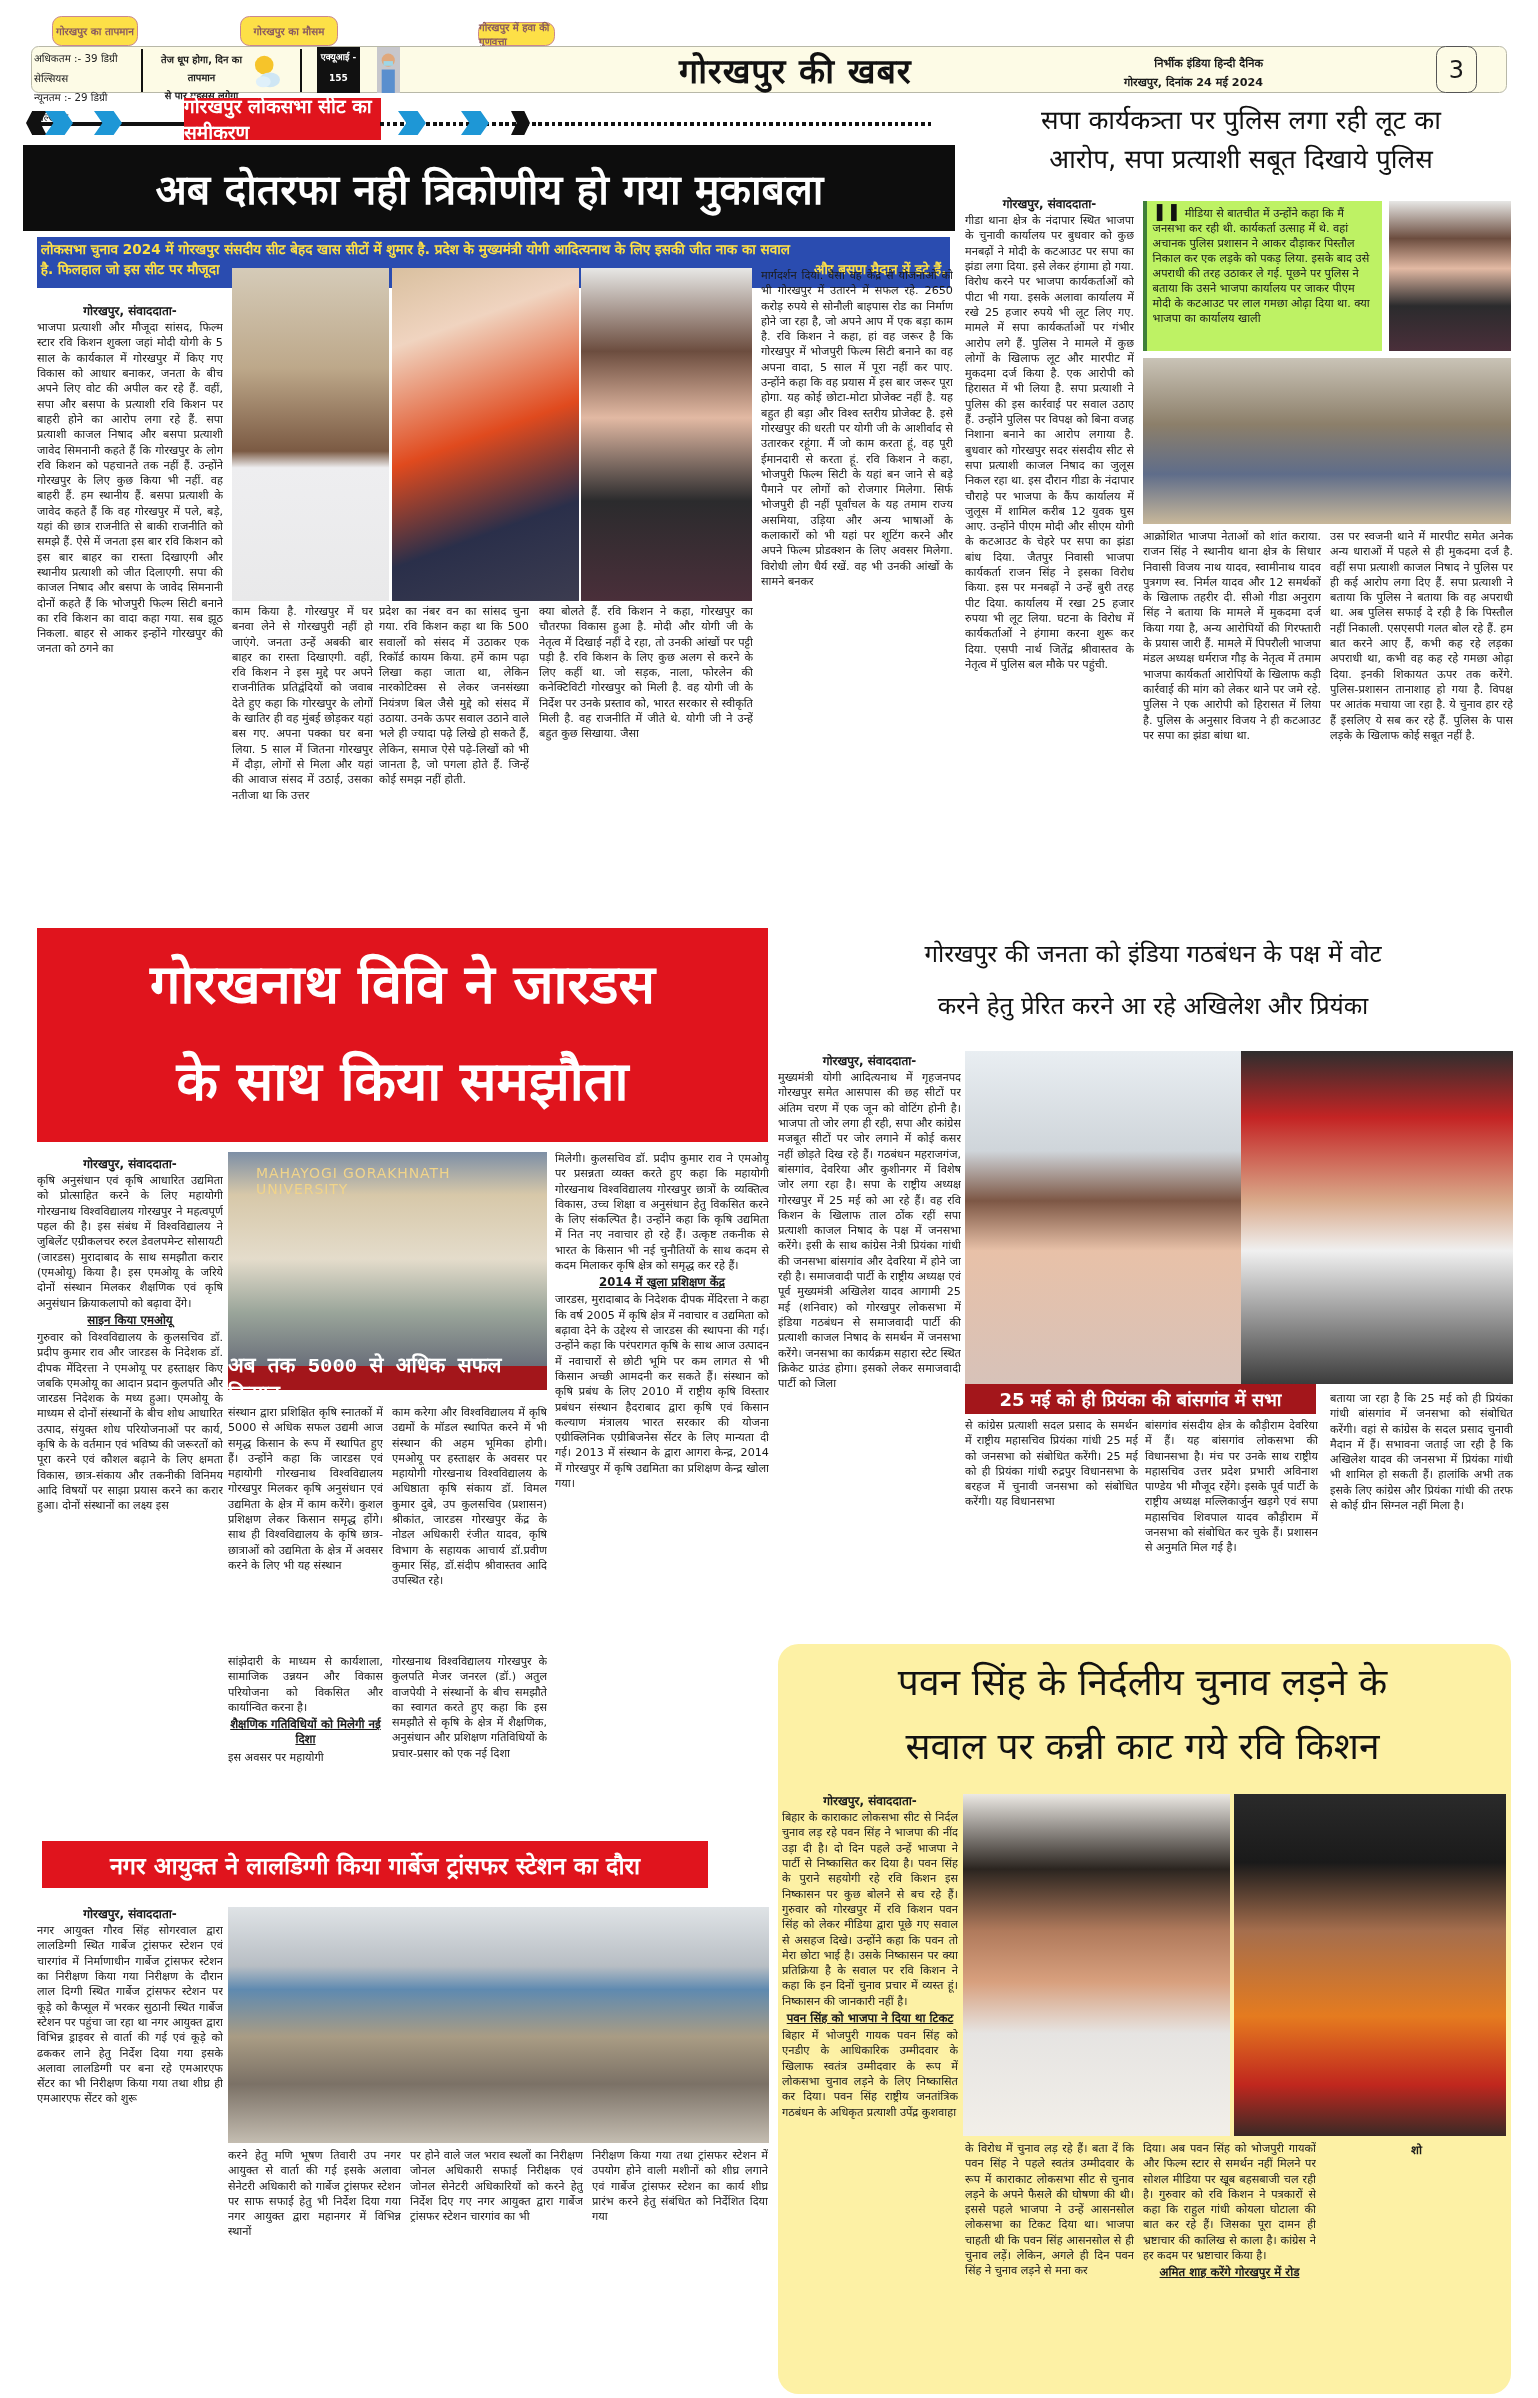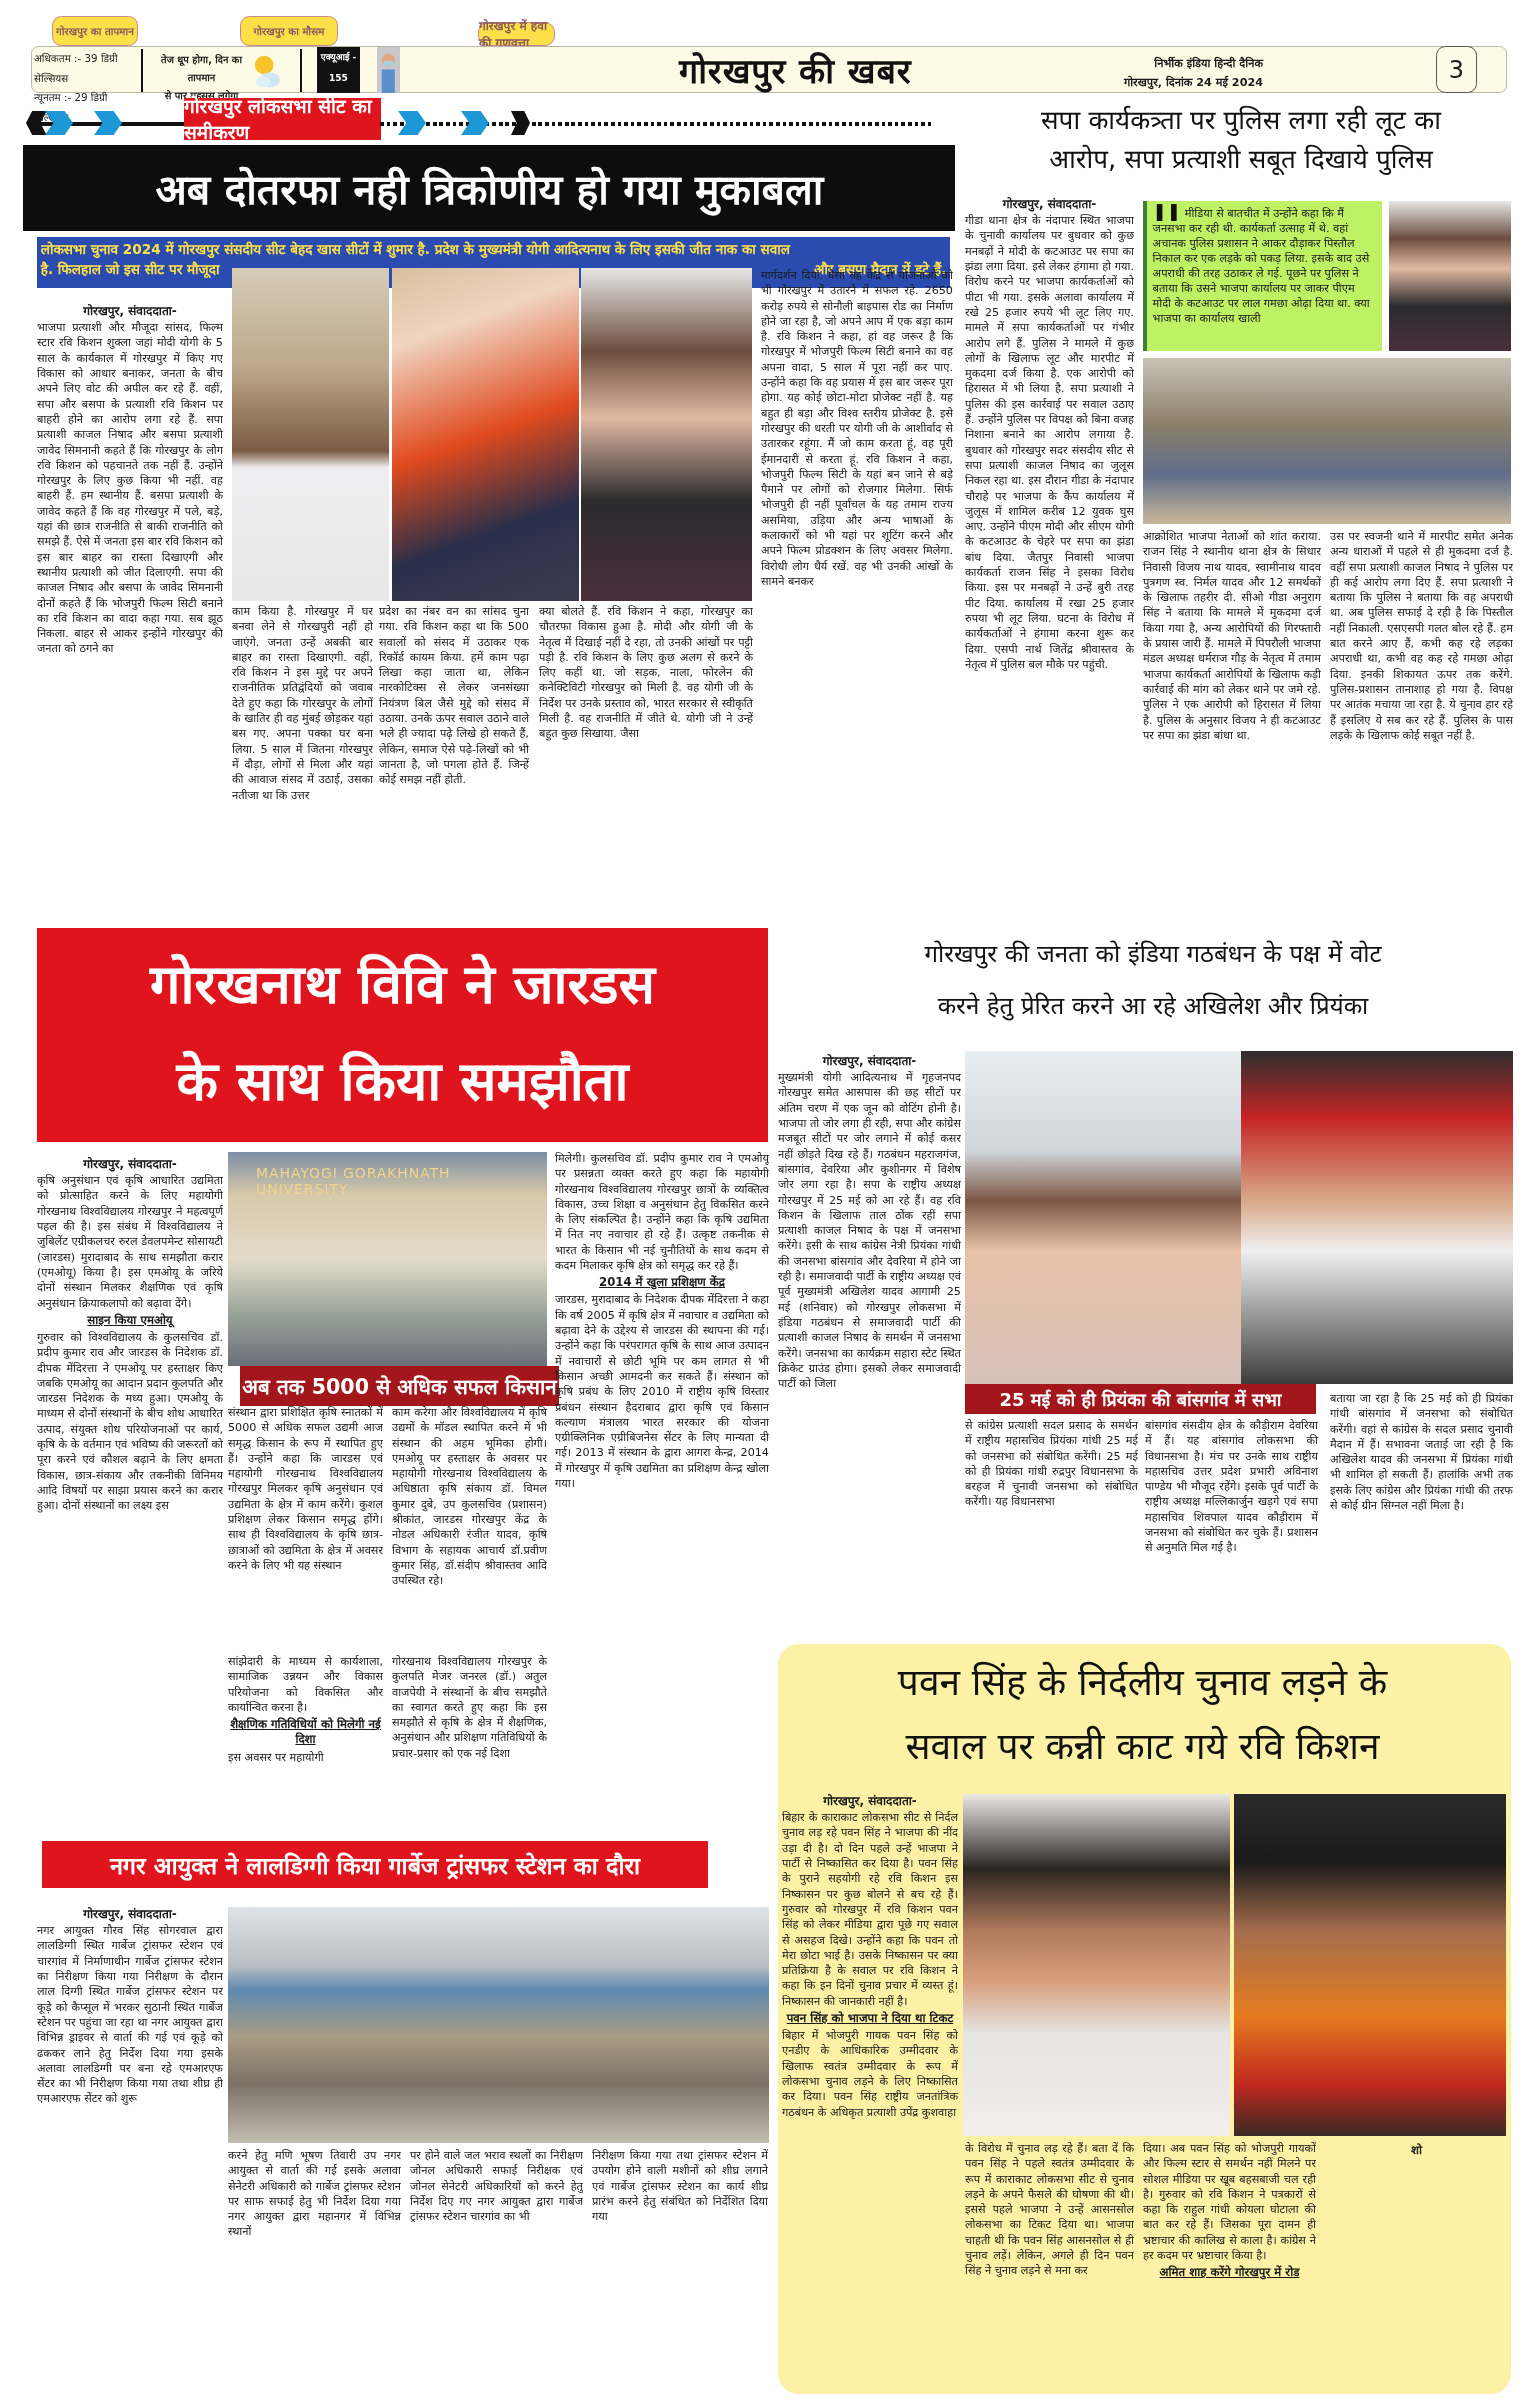--- a/index.html
+++ b/index.html
@@ -48,21 +48,21 @@
   .green-box { position: absolute; background: #bef264; border-left: 4.7px solid #3f7f3a; font-size: 11.2px; line-height: 15px; padding: 2.8px 5.6px; }
   .quote-mark { font-weight: bold; font-size: 17px; color: #111; margin-right: 3.7px; }
 
   .yellow-panel { position: absolute; background: #fdf1a5; border-radius: 20.6px; }
 </style>
 </head>
 <body>
 
 <div class="tag-pill" style="left:52px;top:16px;width:86px;height:30px;font-size:10.3px;">गोरखपुर का तापमान</div>
 <div class="tag-pill" style="left:240px;top:16px;width:98px;height:30px;font-size:10.3px;">गोरखपुर का मौसम</div>
-<div class="tag-pill" style="left:478px;top:21.5px;width:77px;height:24px;font-size:12px;border-radius:10px;">गोरखपुर में हवा की गुणवत्ता</div>
+<div class="tag-pill" style="left:478px;top:21.5px;width:77px;height:24px;font-size:10px;">गोरखपुर में हवा की गुणवत्ता</div>
 
 <div class="mast-band"></div>
 <div class="mast-temp">
   <div>अधिकतम :-  39 डिग्री सेल्सियस</div>
   <div>न्यूनतम  :- 29  डिग्री सेल्सियस</div>
 </div>
 <div class="arrow-tick" style="left:141px;top:49px;height:43px;"></div>
 <div class="mast-weather">
   <div>तेज धूप होगा, दिन का तापमान</div>
   <div>से पार महसूस लगेगा</div>
@@ -157,21 +157,21 @@
 </div>
 <div class="col" style="left:37px;top:1157px;width:186px;height:665px;">
   <div class="dateline">गोरखपुर, संवाददाता-</div>
   <p>कृषि अनुसंधान एवं कृषि आधारित उद्यमिता को प्रोत्साहित करने के लिए महायोगी गोरखनाथ विश्वविद्यालय गोरखपुर ने महत्वपूर्ण पहल की है। इस संबंध में विश्वविद्यालय ने जुबिलेंट एग्रीकलचर रुरल डेवलपमेन्ट सोसायटी (जारडस) मुरादाबाद के साथ समझौता करार (एमओयू) किया है। इस एमओयू के जरिये दोनों संस्थान मिलकर शैक्षणिक एवं कृषि अनुसंधान क्रियाकलापो को बढ़ावा देंगे।</p>
   <div class="sub-h">साइन किया एमओयू</div>
   <p>गुरुवार को विश्वविद्यालय के कुलसचिव डॉ. प्रदीप कुमार राव और जारडस के निदेशक डॉ. दीपक मेंदिरत्ता ने एमओयू पर हस्ताक्षर किए जबकि एमओयू का आदान प्रदान कुलपति और जारडस निदेशक के मध्य हुआ। एमओयू के माध्यम से दोनों संस्थानों के बीच शोध आधारित उत्पाद, संयुक्त शोध परियोजनाओं पर कार्य, कृषि के के वर्तमान एवं भविष्य की जरूरतों को पूरा करने एवं कौशल बढ़ाने के लिए क्षमता विकास, छात्र-संकाय और तकनीकी विनिमय आदि विषयों पर साझा प्रयास करने का करार हुआ। दोनों संस्थानों का लक्ष्य इस</p>
 </div>
 <div class="photo" style="left:228px;top:1152px;width:319px;height:214px;background:linear-gradient(180deg,#7d8fa6 0%,#d7c8a9 20%,#e4dccb 50%,#9aa59a 75%,#6a6f7a 100%);">
   <div style="position:absolute;left:28px;top:13px;color:#f1d48a;font-weight:normal;font-size:14px;letter-spacing:0.9px;">MAHAYOGI GORAKHNATH UNIVERSITY</div>
 </div>
-<div class="maroon-cap" style="left:240px;top:1366px;width:319px;height:40px;font-size:20.6px;">अब तक 5000 से अधिक सफल किसान</div>
+<div class="maroon-cap" style="left:228px;top:1366px;width:319px;height:24px;font-size:20.6px;font-family:Liberation Mono, monospace;">अब तक 5000 से अधिक सफल किसान</div>
 <div class="col" style="left:228px;top:1405px;width:155px;height:244px;">
   <p>संस्थान द्वारा प्रशिक्षित कृषि स्नातकों में 5000 से अधिक सफल उद्यमी आज समृद्ध किसान के रूप में स्थापित हुए हैं। उन्होंने कहा कि जारडस एवं महायोगी गोरखनाथ विश्वविद्यालय गोरखपुर मिलकर कृषि अनुसंधान एवं उद्यमिता के क्षेत्र में काम करेंगे। कुशल प्रशिक्षण लेकर किसान समृद्ध होंगे। साथ ही विश्वविद्यालय के कृषि छात्र-छात्राओं को उद्यमिता के क्षेत्र में अवसर करने के लिए भी यह संस्थान</p>
 </div>
 <div class="col" style="left:392px;top:1405px;width:155px;height:244px;">
   <p>काम करेगा और विश्वविद्यालय में कृषि उद्यमों के मॉडल स्थापित करने में भी संस्थान की अहम भूमिका होगी। एमओयू पर हस्ताक्षर के अवसर पर महायोगी गोरखनाथ विश्वविद्यालय के अधिष्ठाता कृषि संकाय डॉ. विमल कुमार दुबे, उप कुलसचिव (प्रशासन) श्रीकांत, जारडस गोरखपुर केंद्र के नोडल अधिकारी रंजीत यादव, कृषि विभाग के सहायक आचार्य डॉ.प्रवीण कुमार सिंह, डॉ.संदीप श्रीवास्तव आदि उपस्थित रहे।</p>
 </div>
 <div class="col" style="left:228px;top:1654px;width:155px;height:169px;">
   <p>सांझेदारी के माध्यम से कार्यशाला, सामाजिक उन्नयन और विकास परियोजना को विकसित और कार्यान्वित करना है।</p>
   <div class="sub-h">शैक्षणिक गतिविधियों को मिलेगी नई दिशा</div>
   <p>इस अवसर पर महायोगी</p>

